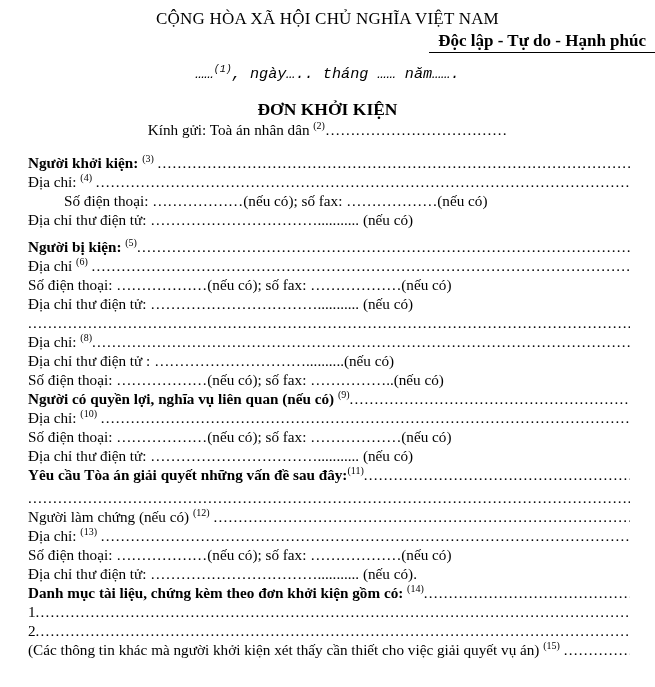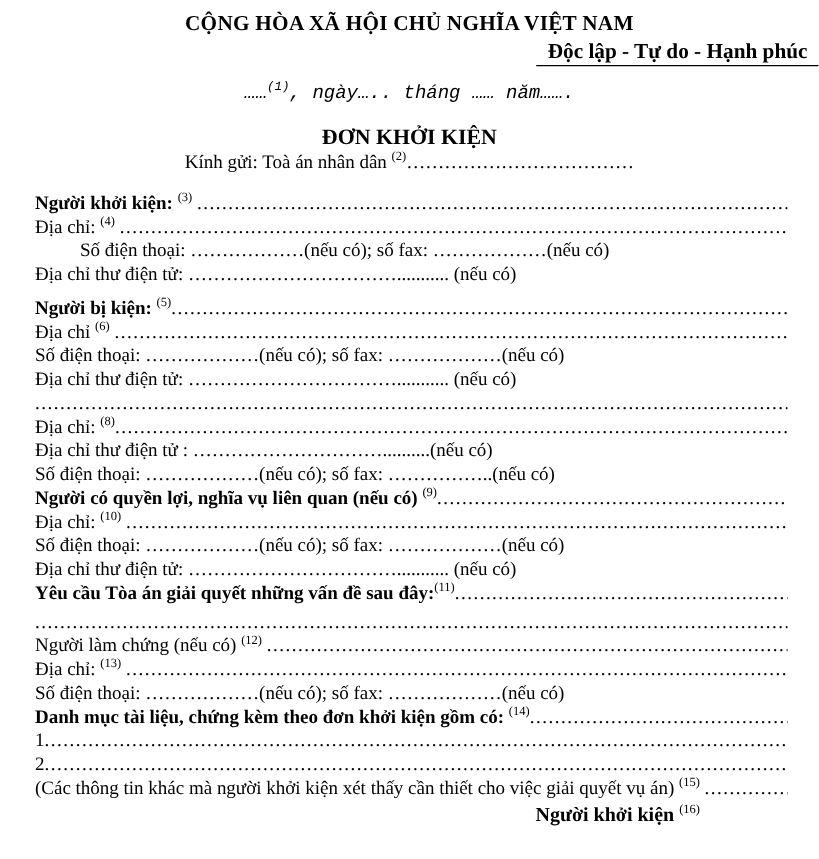--- a/index.html
+++ b/index.html
@@ -6,21 +6,21 @@
   .page{
     position:relative;
     width:655px;height:687px;
     background:#ffffff;color:#000;
     font-family:"Liberation Serif","DejaVu Serif",serif;
     font-size:15.2px;
     overflow:hidden;
   }
   .nat{
     padding-top:9px;text-align:center;
-    font-weight:bold;font-size:17px;letter-spacing:.2px;
+    font-weight:normal;font-size:17px;letter-spacing:.2px;
   }
   .motto-row{text-align:right;margin-top:2px;}
   .motto{
     display:inline-block;font-weight:bold;font-size:17px;
     border-bottom:1.5px solid #000;padding:0 9px 1px 9px;
   }
   .dateline{margin-top:12px;text-align:center;font-style:italic;font-family:Liberation Mono, monospace;}
   .doc-title{margin-top:16px;text-align:center;font-weight:bold;font-size:17.5px;}
   .addressee{margin-top:1px;text-align:center;font-family:Liberation Serif, serif;}
   .form-body{margin-top:14px;padding:0 25px 0 28px;}
@@ -124,32 +124,34 @@
         <span class="fill">................................................................................................................................................................................................................................................................................................................................................................................................................</span>
       </div>
       <div class="line">
         <span class="seg"><span>Địa chỉ: </span><sup>(13)</sup><span> </span></span>
         <span class="fill">................................................................................................................................................................................................................................................................................................................................................................................................................</span>
       </div>
       <div class="line">
         <span class="seg"><span>Số điện thoại: ………………(nếu có); số fax: ………………(nếu có)</span></span>
       </div>
       <div class="line">
+        <span class="seg"><span>Địa chỉ thư điện tử: ……………………………........... (nếu có).</span></span>
+      </div>
+      <div class="line">
         <span class="seg"><span class="b">Danh mục tài liệu, chứng kèm theo đơn khởi kiện gồm có: </span><sup>(14)</sup></span>
         <span class="fill">................................................................................................................................................................................................................................................................................................................................................................................................................</span>
       </div>
       <div class="line">
         <span class="seg"><span>1</span></span>
         <span class="fill">................................................................................................................................................................................................................................................................................................................................................................................................................</span>
       </div>
       <div class="line">
         <span class="seg"><span>2</span></span>
         <span class="fill">................................................................................................................................................................................................................................................................................................................................................................................................................</span>
       </div>
       <div class="line">
         <span class="seg"><span>(Các thông tin khác mà người khởi kiện xét thấy cần thiết cho việc giải quyết vụ án) </span><sup>(15)</sup><span> </span></span>
         <span class="fill">................................................................................................................................................................................................................................................................................................................................................................................................................</span>
       </div>
     </div>
 
-  <div class="sig-row"><span class="seg"><span class="b">Người khởi kiện </span><sup>(16)</sup></span></div>
 
 </div>
 
 </body></html>

